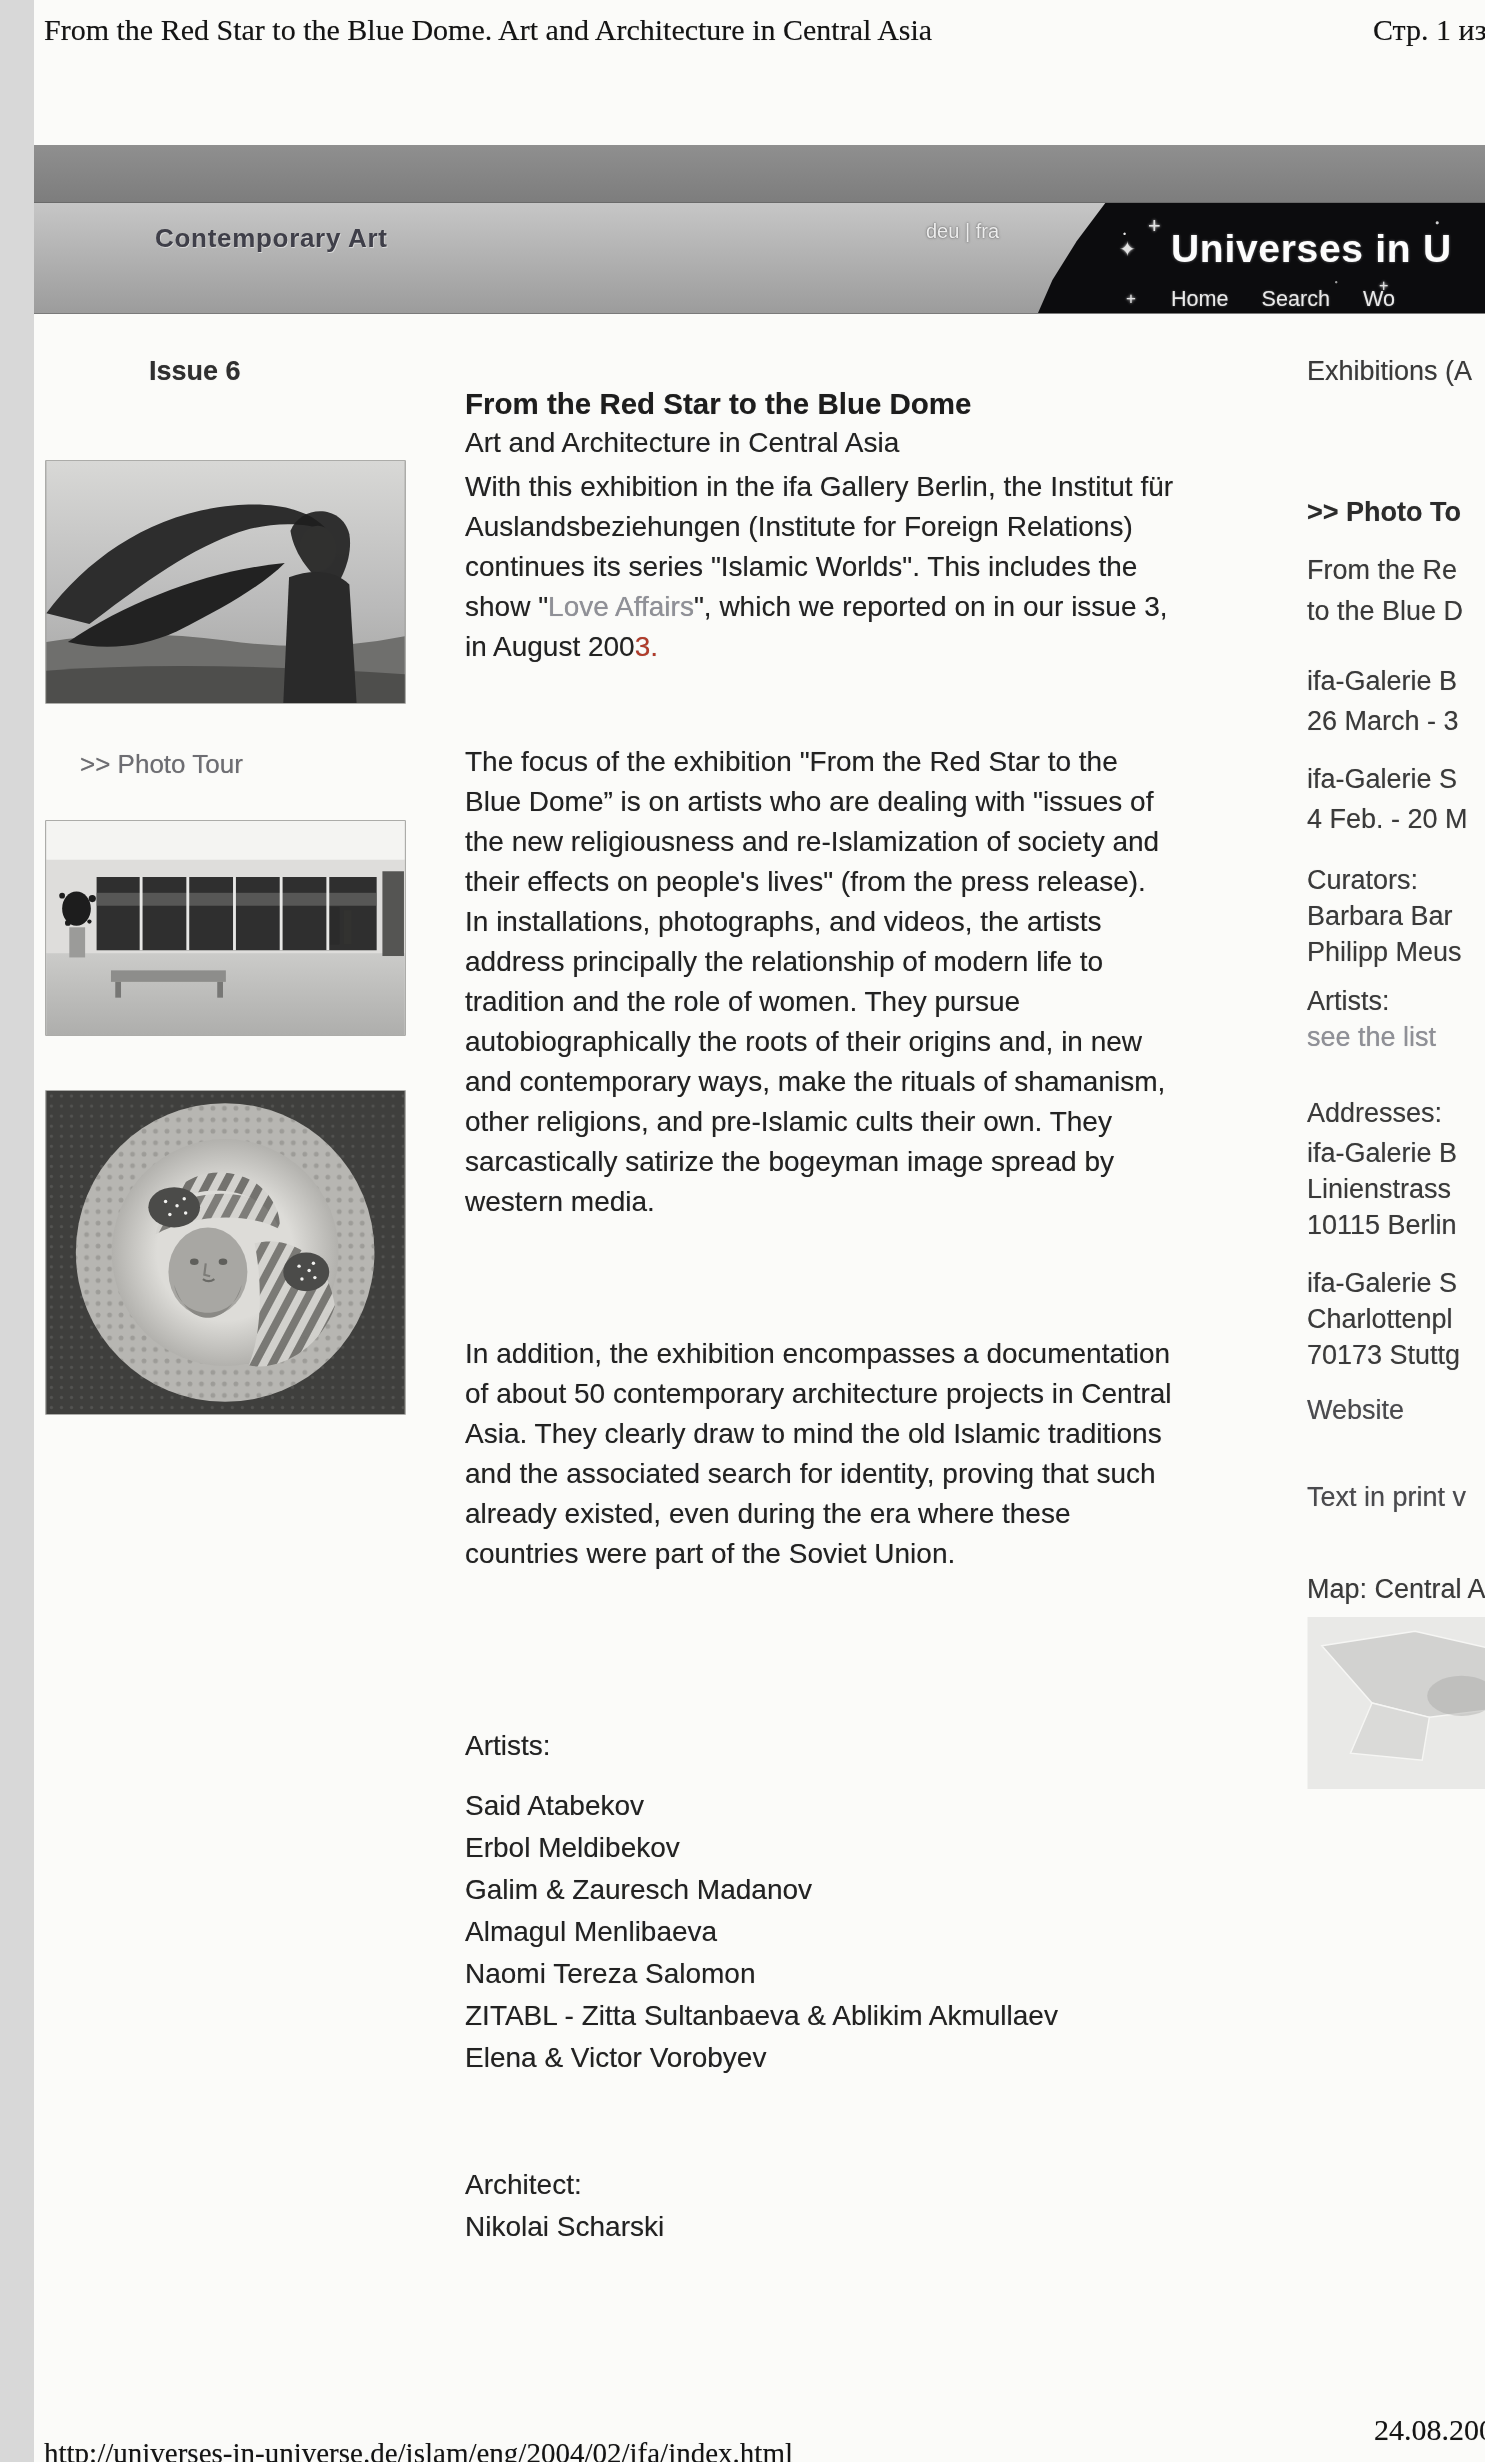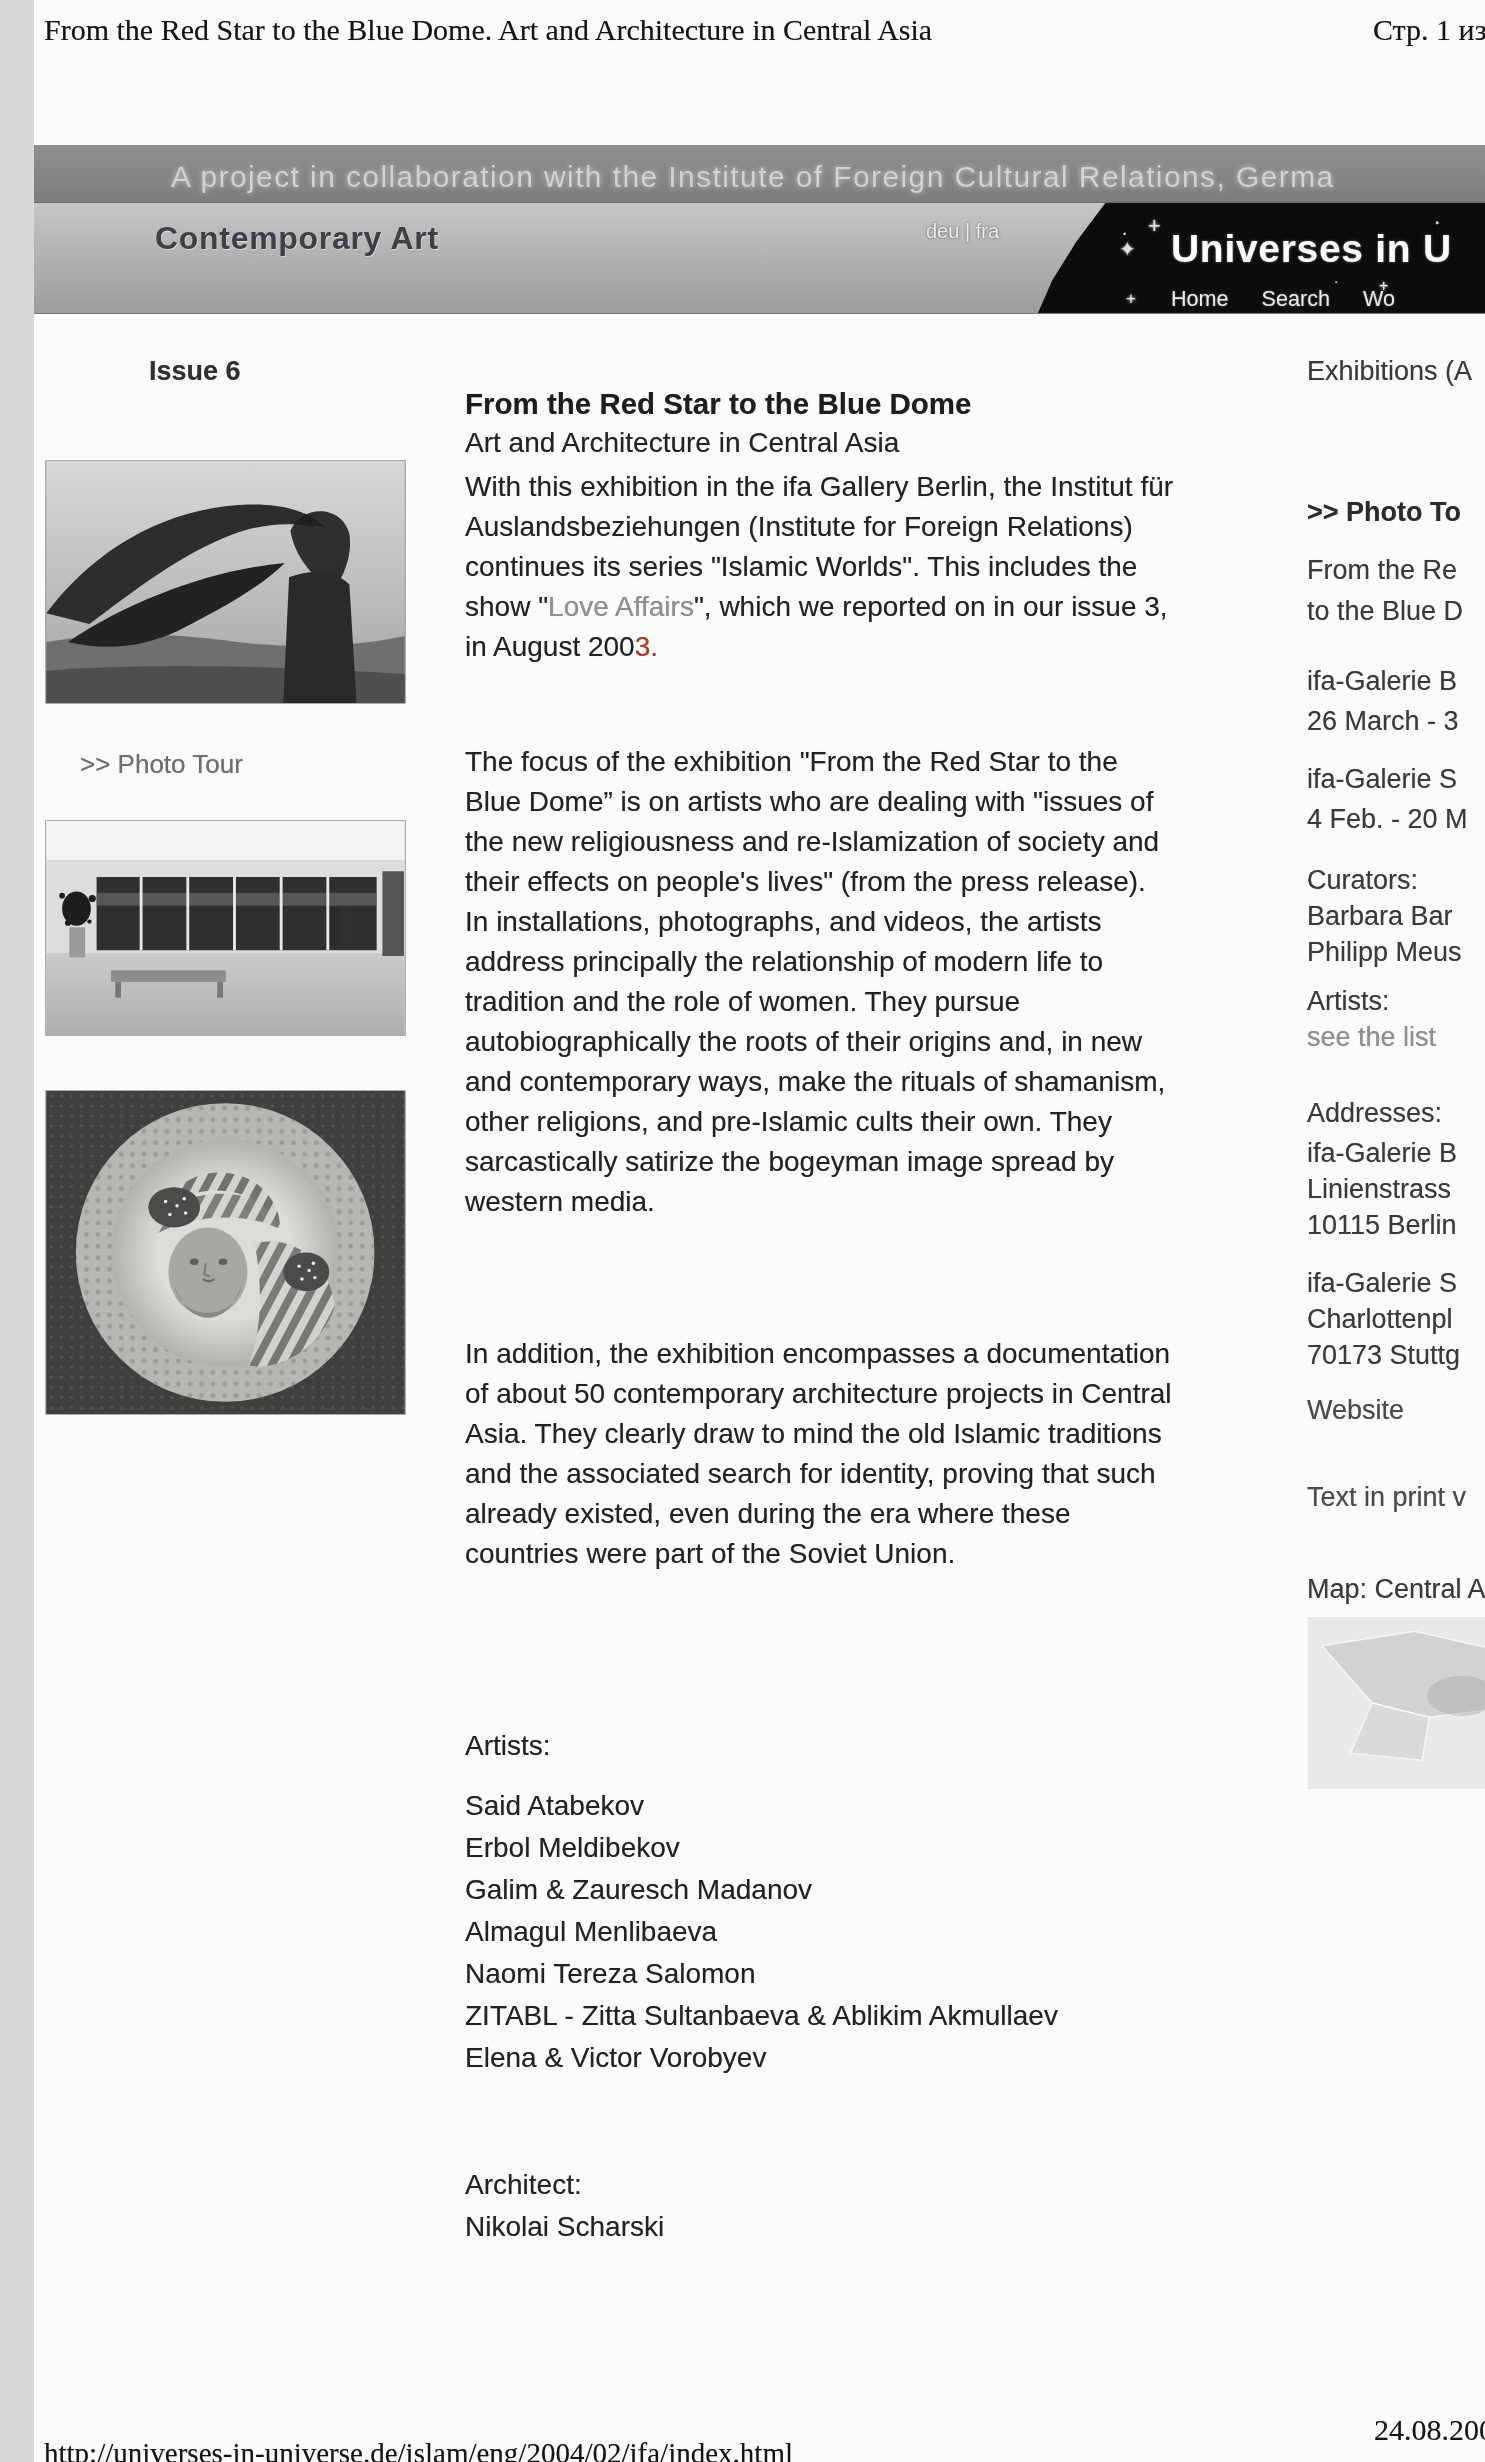--- a/index.html
+++ b/index.html
@@ -16,21 +16,21 @@
   .print-hdr{font-size:30px;color:#141414;white-space:nowrap;}
   .print-ftr{font-size:29px;color:#141414;white-space:nowrap;}
 
   
   .banner-top{top:145px;left:0;width:1485px;height:57px;
     background:linear-gradient(180deg,#8f8f8f,#7d7d7d);border-bottom:1.4px solid #6a6a6a;}
   .banner-main{top:203px;left:0;width:1485px;height:110px;
     background:linear-gradient(180deg,#c6c6c6,#9c9c9c);border-bottom:1.4px solid #7a7a7a;}
   .collab{top:160px;left:137px;font-size:30px;letter-spacing:1.4px;color:#d2d2d2;
     text-shadow:0 0 5px rgba(255,255,255,.65),0 0 1.4px rgba(60,60,60,.6);white-space:nowrap;}
-  .site-title{top:217px;left:121px;font-size:32px;line-height:42px;font-weight:bold;
+  .site-title{top:217px;left:121px;font-size:26px;line-height:42px;font-weight:bold;
     color:#3f3f49;text-shadow:0.7px 0.7px 0 #d8d8d8;letter-spacing:0.7px;}
   .lang{top:220px;left:892px;font-size:20px;color:#ededed;text-shadow:0 0 2.2px rgba(40,40,40,.8);}
   .banner-black{top:203px;left:1004px;width:481px;height:110px;
     clip-path:polygon(14% 0,100% 0,100% 100%,0 100%,3% 70%,8% 35%);
     background:
       radial-gradient(circle at 18% 28%, rgba(255,255,255,.9) 0.7px, transparent 1.7px),
       radial-gradient(circle at 62% 72%, rgba(255,255,255,.6) 0.7px, transparent 1.6px),
       radial-gradient(circle at 83% 18%, rgba(255,255,255,.8) 1px, transparent 2px),
       radial-gradient(circle at 38% 84%, rgba(255,255,255,.5) 0.7px, transparent 1.4px),
       radial-gradient(circle at 74% 48%, rgba(255,255,255,.45) 0.7px, transparent 1.4px),
@@ -65,21 +65,20 @@
 </head>
 <body>
 
 <div class="page scan-text">
 
   <div class="abs serif print-hdr" style="left:10px;top:13px;">From the Red Star to the Blue Dome. Art and Architecture in Central Asia</div>
   <div class="abs serif print-hdr" style="right:10px;top:13px;">Стр. 1 из 2</div>
 
   <div class="abs banner-top"></div>
   <div class="abs banner-main"></div>
-  <div class="abs collab">A project in collaboration with the Institute of Foreign Cultural Relations, Germa</div>
   <div class="abs site-title">
     <div>Contemporary Art</div>
   </div>
   <div class="abs lang">deu | fra</div>
   <div class="abs banner-black"></div>
   <span class="abs sparkle" style="left:1085px;top:237px;font-size:20px;">✦</span>
   <span class="abs sparkle" style="left:1114px;top:213px;font-size:21.6px;">+</span>
   <span class="abs sparkle" style="left:1092px;top:289px;font-size:17px;">+</span>
   <span class="abs sparkle" style="left:1345px;top:277px;font-size:16px;">+</span>
   <div class="abs brand">Universes in U</div>

